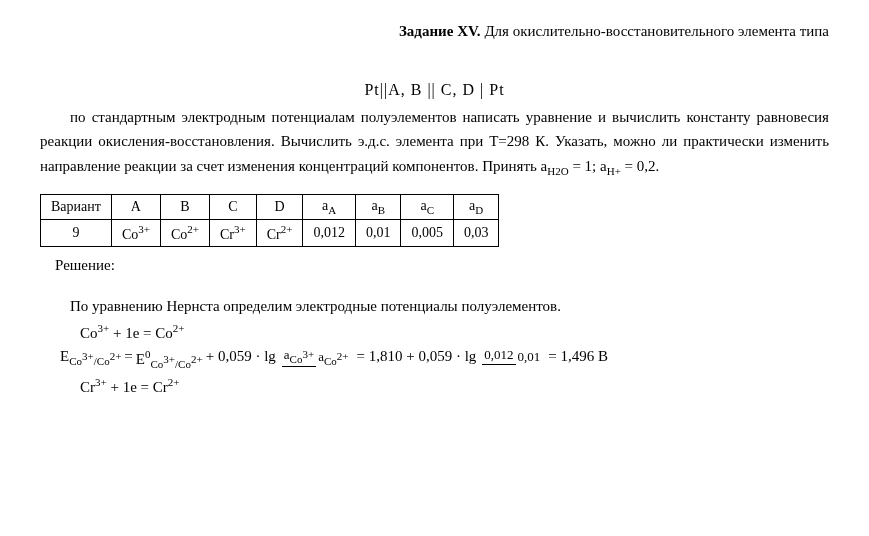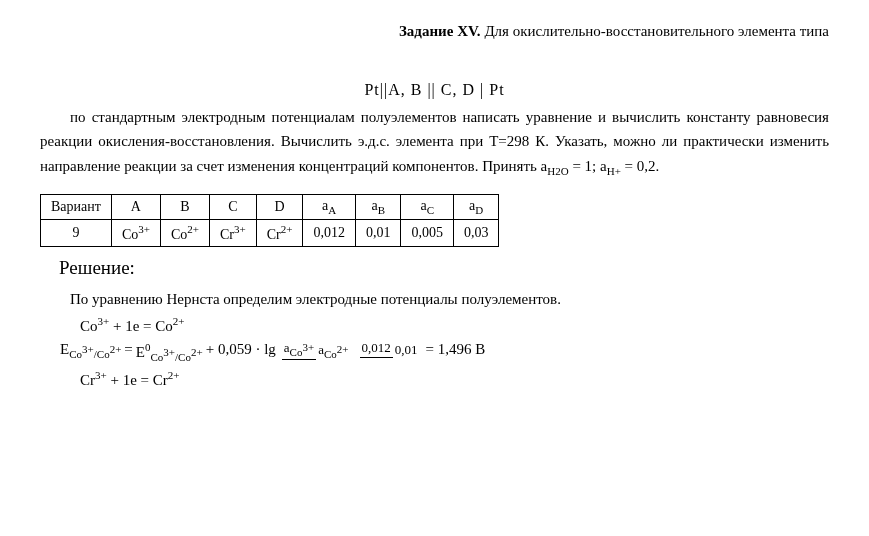--- a/index.html
+++ b/index.html
@@ -51,22 +51,22 @@
     }
     table.data-table td, table.data-table th {
       border: 1px solid #000;
       padding: 3px 10px;
       text-align: center;
     }
     table.data-table th {
       font-weight: normal;
     }
     .solution-label {
-      margin: 6px 0 8px 0;
-      font-size: 19px;
+      margin: 6px 0 20px 0;
+      font-size: 15px;
     }
     .reaction-line {
       margin: 0 0 6px 40px;
       font-size: 15px;
     }
     .equation-line {
       margin: 6px 0 6px 20px;
       font-size: 15px;
       display: flex;
       align-items: flex-start;
@@ -156,20 +156,21 @@
 
   <div class="equation-line">
     <span class="eq-text">E<sub>Co<sup>3+</sup>/Co<sup>2+</sup></sub></span>
     <span class="eq-text">=</span>
     <span class="eq-text">E<sup>0</sup><sub>Co<sup>3+</sup>/Co<sup>2+</sup></sub></span>
     <span class="eq-text">+ 0,059 · lg</span>
     <span class="frac">
       <span class="num">a<sub>Co<sup>3+</sup></sub></span>
       <span class="den">a<sub>Co<sup>2+</sup></sub></span>
     </span>
+    <span class="eq-text">= 1,810 + 0,059 · lg</span>
     <span class="frac">
       <span class="num">0,012</span>
       <span class="den">0,01</span>
     </span>
     <span class="eq-text">= 1,496 В</span>
   </div>
 
   <div class="reaction-line">
     Cr<sup>3+</sup> + 1e = Cr<sup>2+</sup>
   </div>

